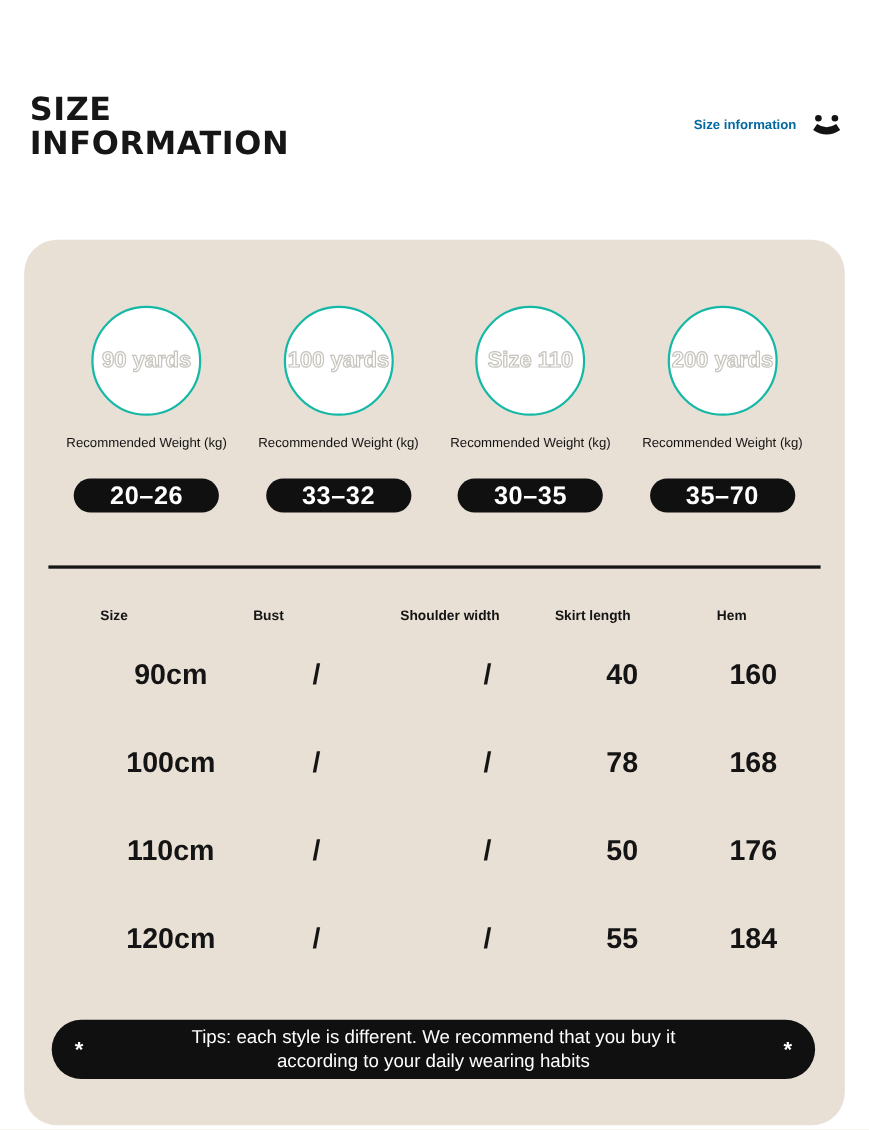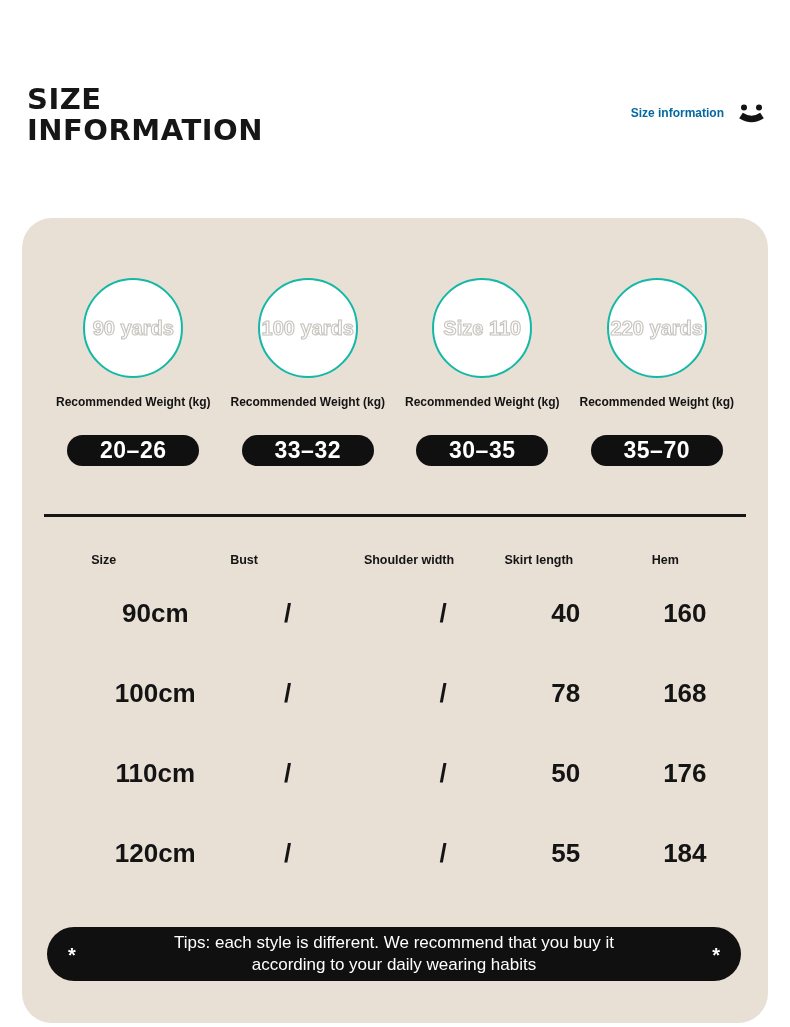--- a/index.html
+++ b/index.html
@@ -51,21 +51,21 @@
     display: flex; align-items: center; justify-content: center;
   }
   .circle-label {
     font-size: 20px; font-weight: bold; white-space: nowrap;
     color: #ffffff;
     -webkit-text-stroke: 1.1px #c7c4be;
     text-shadow: 0 0 1px #d8d5d0;
   }
   .weight-label {
     margin-top: 17px;
-    font-size: 12px; line-height: 14px; font-weight: bold;
+    font-size: 12px; line-height: 14px; font-weight: normal;
     color: #131313; text-align: center; white-space: nowrap;
   }
   .range-pill {
     margin-top: 26px;
     width: 132px; height: 31px;
     background: #101010; border-radius: 16px;
     color: #ffffff; font-size: 23px; font-weight: bold;
     letter-spacing: 0.5px;
     display: flex; align-items: center; justify-content: center;
   }
@@ -147,21 +147,21 @@
     </div>
     <div class="size-card">
       <div class="circle">
         <span class="circle-label">Size 110</span>
       </div>
       <div class="weight-label">Recommended Weight (kg)</div>
       <div class="range-pill">30–35</div>
     </div>
     <div class="size-card">
       <div class="circle">
-        <span class="circle-label">220 yards</span>
+        <span class="circle-label">200 yards</span>
       </div>
       <div class="weight-label">Recommended Weight (kg)</div>
       <div class="range-pill">35–70</div>
     </div>
   </div>
 
   <div class="rule"></div>
 
   <div class="size-grid table-header">
     <div class="header-cell">Size</div>

